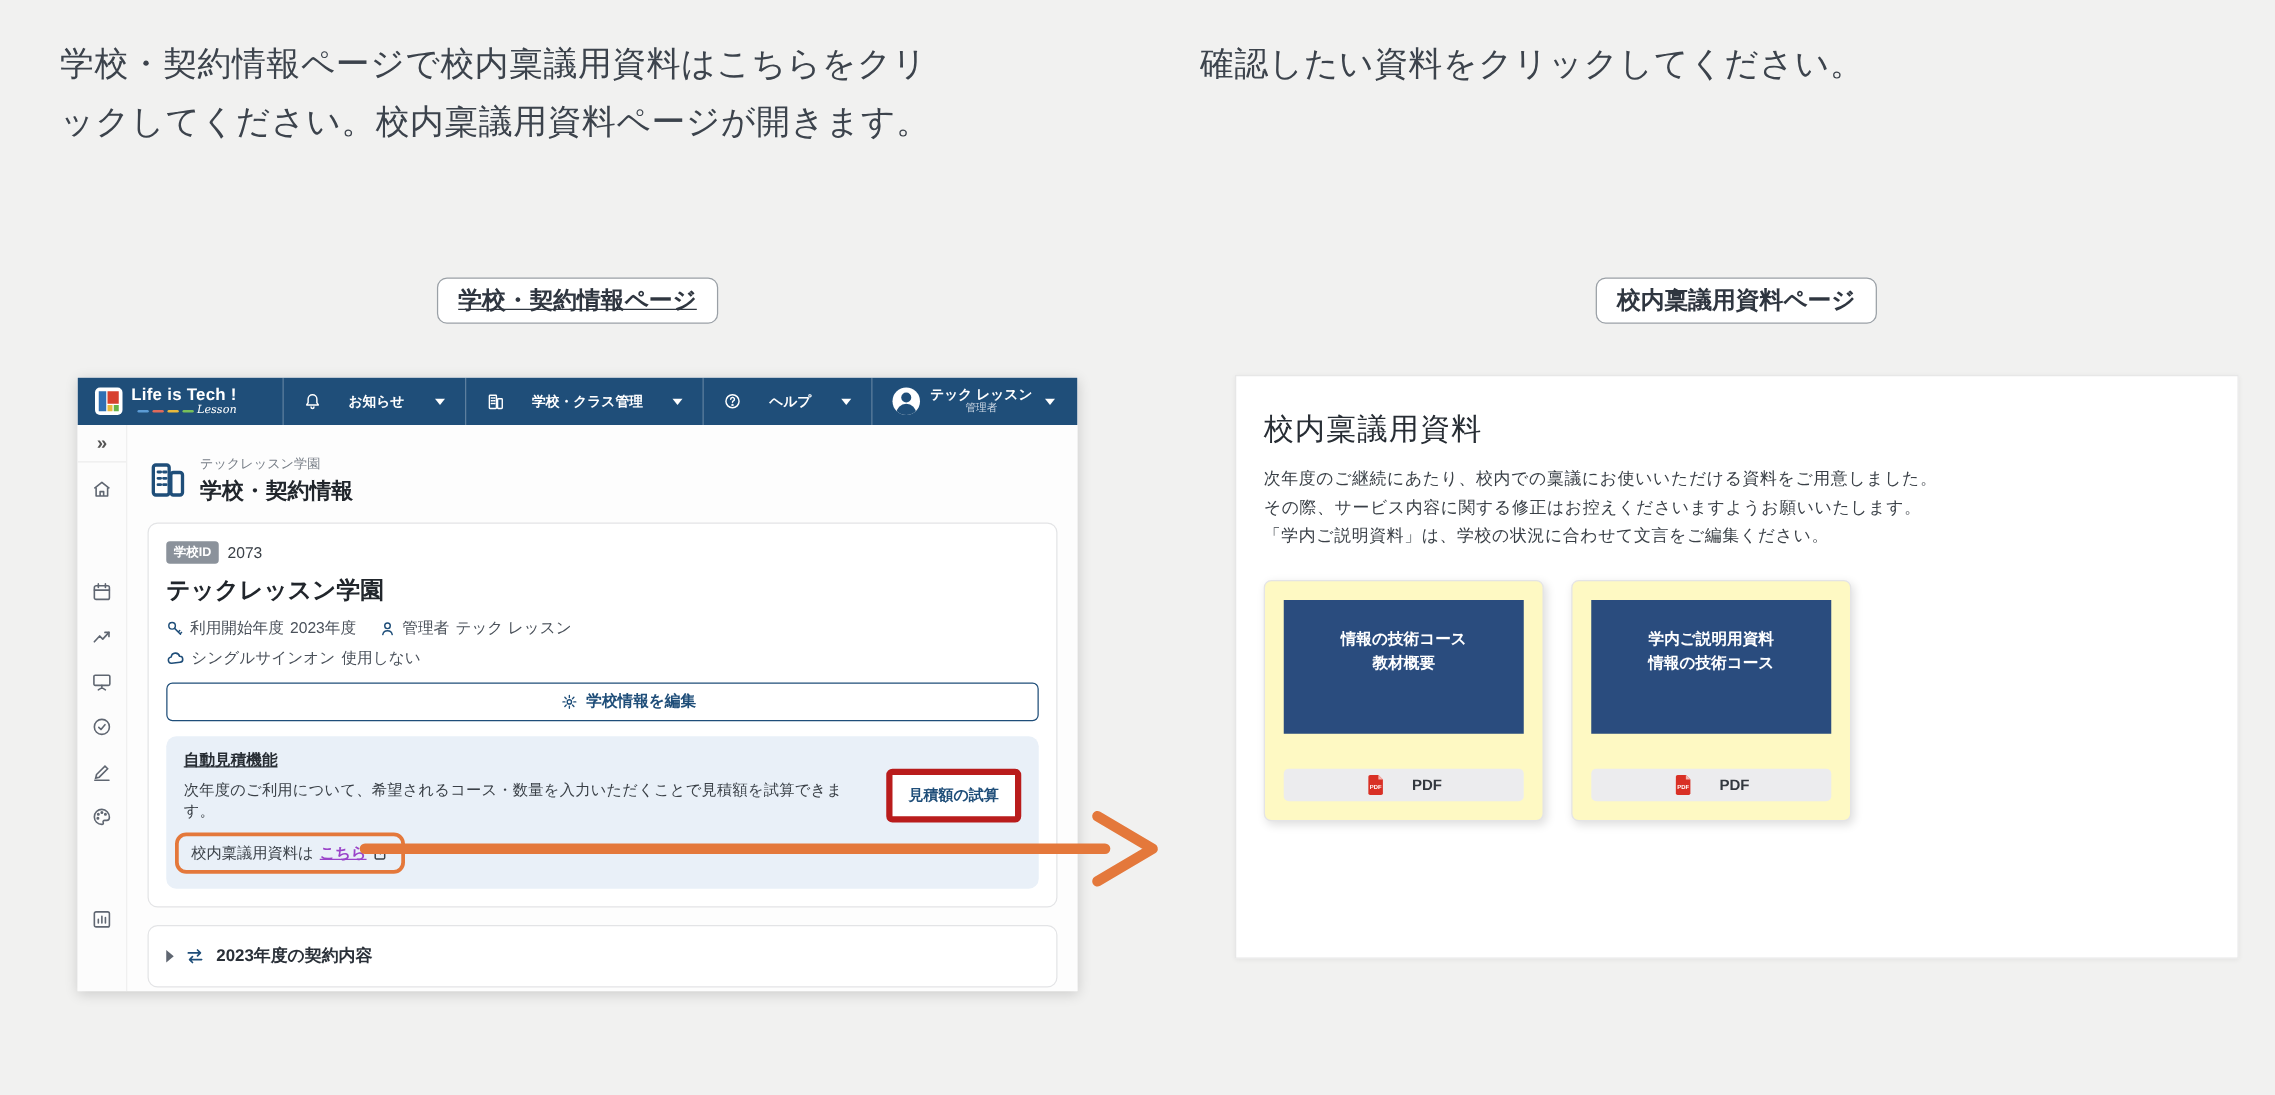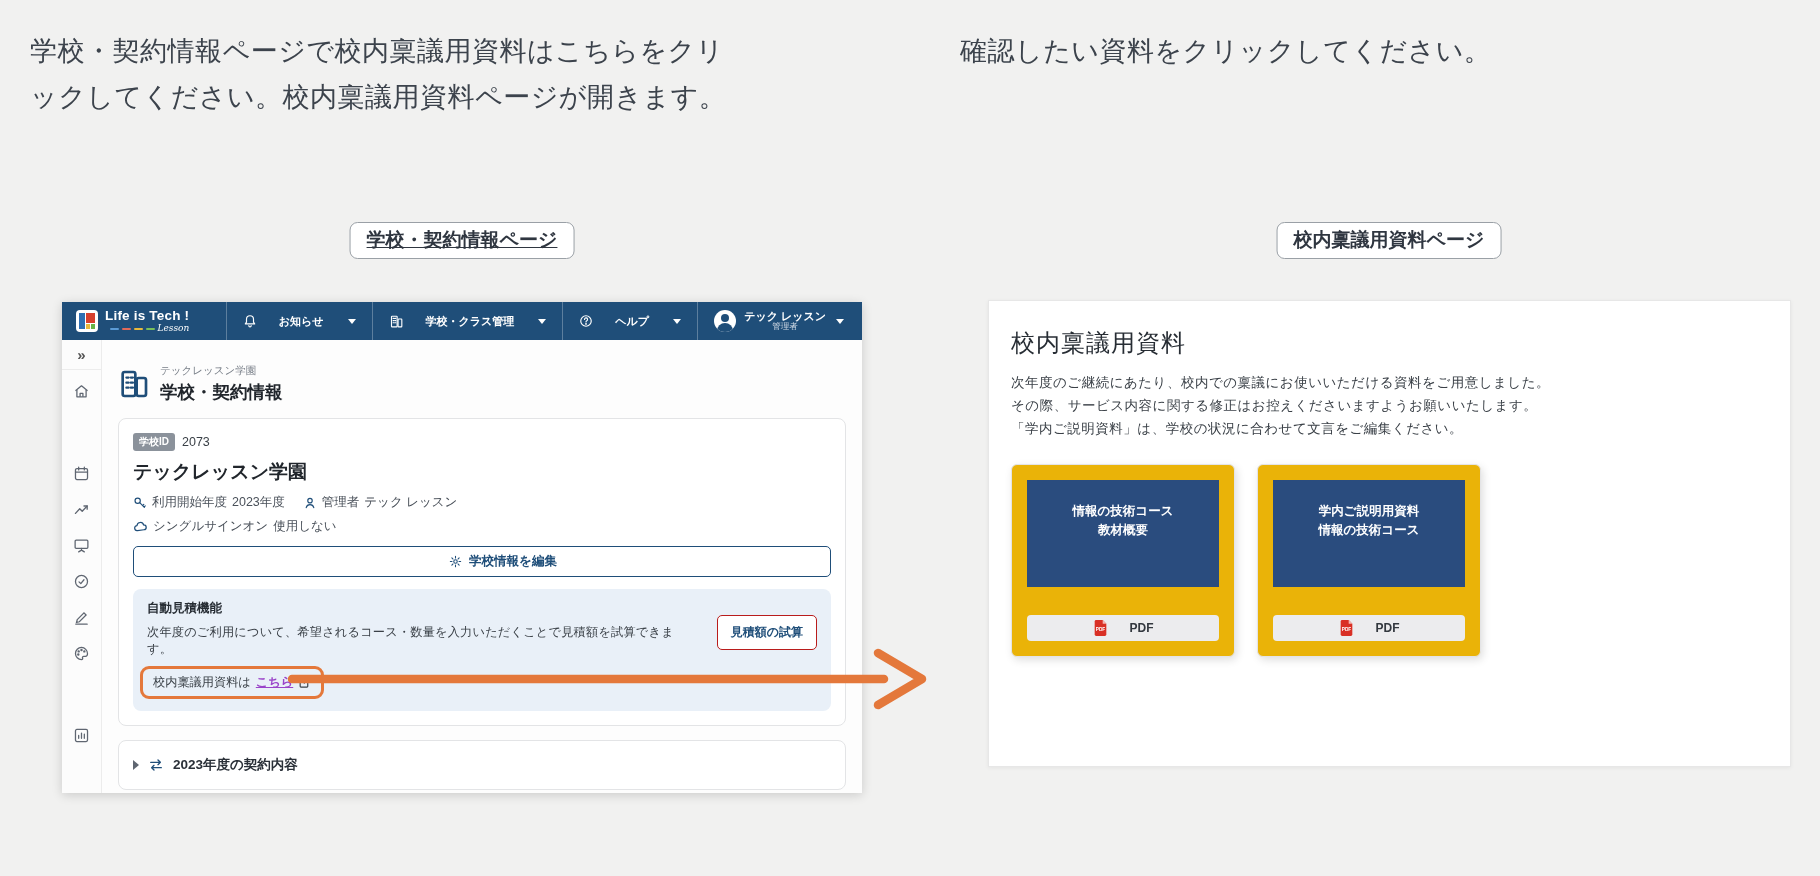--- a/index.html
+++ b/index.html
@@ -14,21 +14,21 @@
   svg { display:block; }
 
   
   .instruction {
     position:absolute;
     font-size:27px;
     line-height:46px;
     color:#3c434c;
     letter-spacing:0.5px;
   }
-  .instruction.left  { left:30px;  top:28px; width:700px; }
+  .instruction.left  { left:48px;  top:28px; width:700px; }
   .instruction.right { left:960px; top:28px; width:760px; }
 
   
   .label-chip {
     position:absolute;
     top:222px;
     transform:translateX(-50%);
     background:#ffffff;
     border:1.5px solid #9aa0a6;
     border-radius:8px;
@@ -166,26 +166,26 @@
     padding-left:42px;
   }
 
   .estimate-panel {
     margin-top:12px;
     background:#e9f0f8;
     border-radius:8px;
     padding:11px 14px 12px;
     position:relative;
   }
-  .estimate-title { font-size:12.5px; font-weight:bold; color:#272d34; }
+  .estimate-title { font-size:12.5px; font-weight:bold; color:#272d34;text-decoration:underline; }
   .estimate-desc { font-size:12.2px; color:#3a4047; margin-top:7px; padding-right:120px; letter-spacing:0.2px; }
   .estimate-btn {
     position:absolute; right:14px; top:26px;
     background:#ffffff;
-    border:1px solid #b91c1c; border-radius:5px;
+    border:5px solid #b91c1c; border-radius:5px;
     padding:8px 13px;
     font-size:12px; font-weight:bold; color:#1F4E79;
     cursor:pointer; white-space:nowrap;
   }
   .link-row { margin-top:8px; }
   .link-highlight {
     display:inline-flex; align-items:center; gap:5px;
     border:3.5px solid #E4783B;
     border-radius:9px;
     padding:5px 10px;
@@ -219,21 +219,21 @@
     background:#ffffff;
     border:1px solid #e7e7e7;
     box-shadow:0 1px 4px rgba(0,0,0,0.06);
     padding:26px 30px 0 22px;
   }
   .docs-title { font-size:24px; font-weight:normal; color:#272d34; letter-spacing:1px; }
   .docs-body { margin-top:12px; font-size:13.5px; line-height:23px; color:#3a4047; letter-spacing:0.5px; }
   .docs-cards { display:flex; gap:22px; margin-top:24px; }
   .doc-card {
     width:224px;
-    background:#eab308;
+    background:#fef9c3;
     border:1px solid #e4e4e6;
     border-radius:6px;
     box-shadow:2px 3px 8px rgba(0,0,0,0.13);
     padding:15px;
     cursor:pointer;
   }
   .doc-thumb {
     height:107px;
     background:#2A4C7E;
     color:#ffffff;

